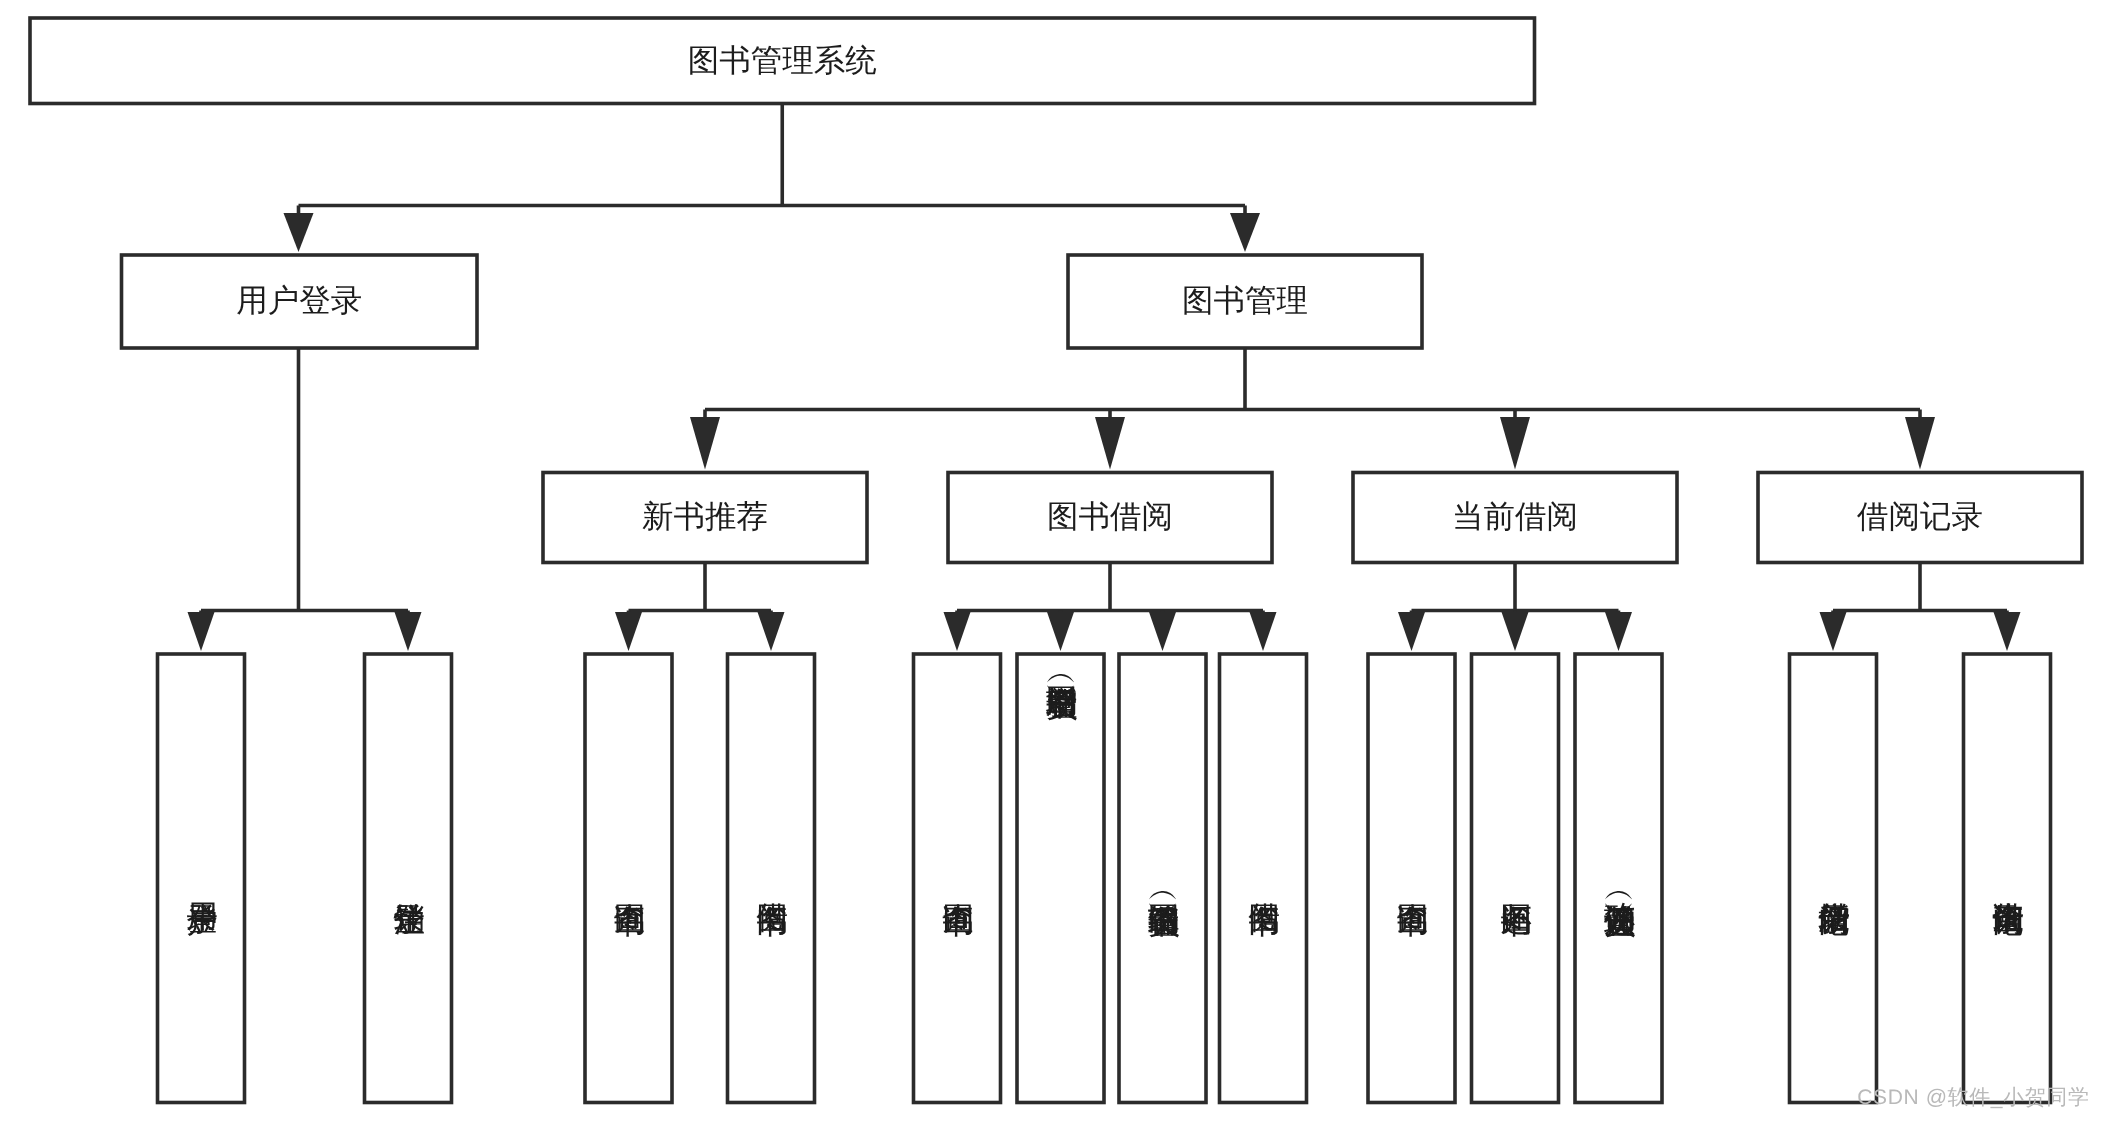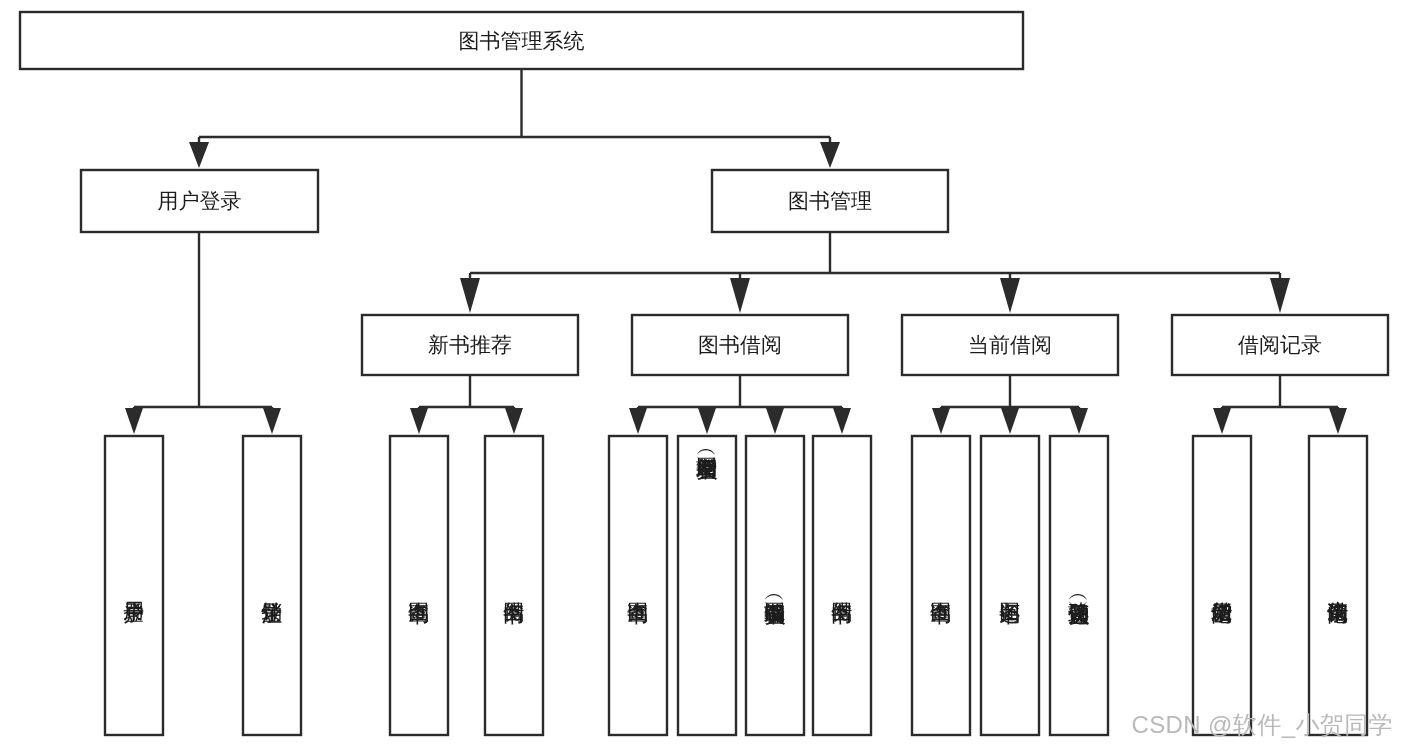--- a/index.html
+++ b/index.html
@@ -59,21 +59,21 @@
     text-align: center;
     white-space: nowrap;
     letter-spacing: 0.5px;
     pointer-events: none;
   }
   .watermark {
     position: absolute;
     right: 12px;
     bottom: 6px;
     font-family: "Liberation Sans", "DejaVu Sans", sans-serif;
-    font-size: 24px;
+    font-size: 14px;
     color: #b9b9b9;
     white-space: nowrap;
     letter-spacing: 0.4px;
   }
 </style>
 </head>
 <body>
 
 <div id="diagram-root">
 

